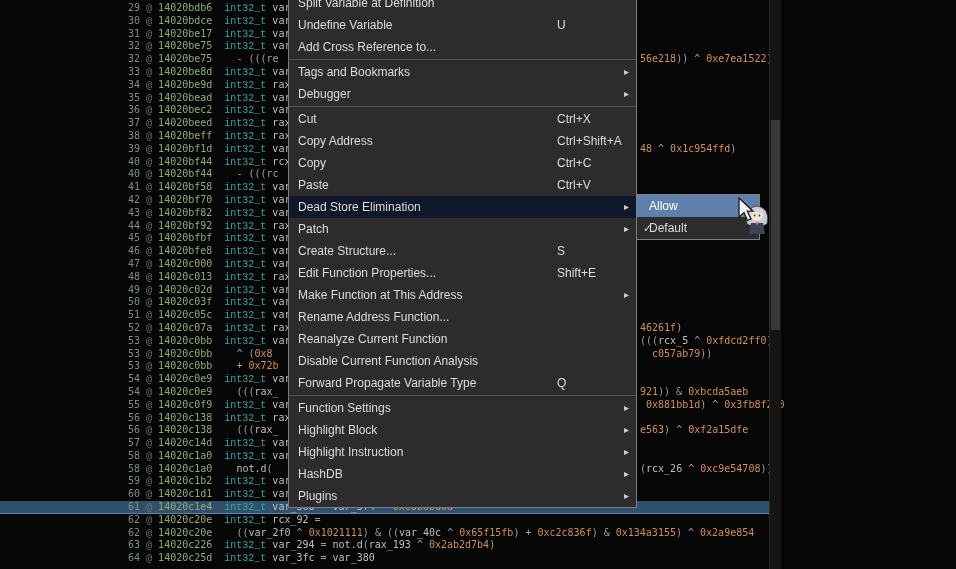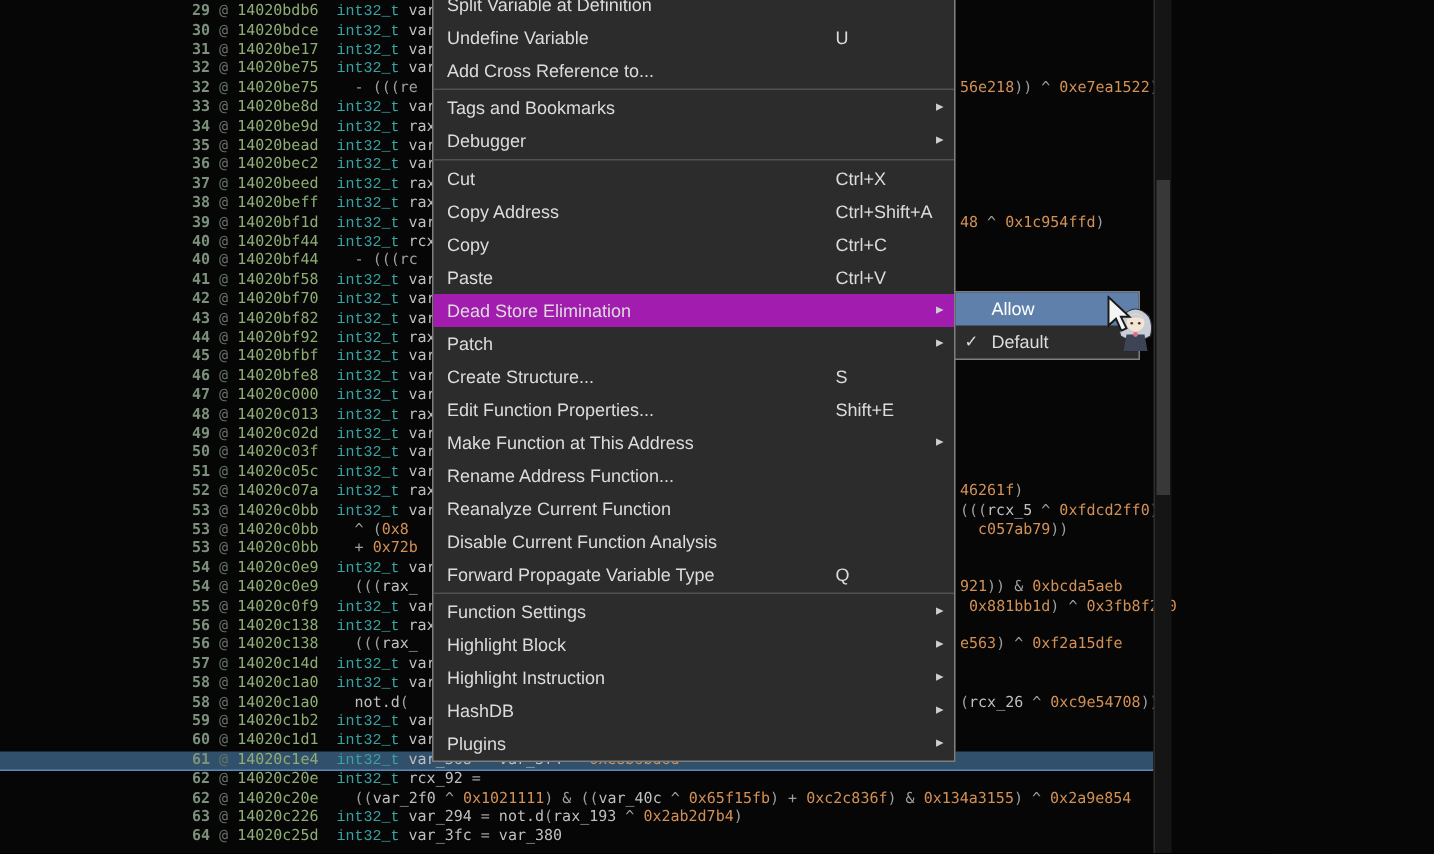--- a/index.html
+++ b/index.html
@@ -4,40 +4,40 @@
 <style>
   html,body{margin:0;padding:0;background:#000;}
   #screen{position:relative;width:956px;height:569px;background:#060606;overflow:hidden;
           font-family:"DejaVu Sans Mono",monospace;}
 
   
   #code-pane{position:absolute;left:0;top:0;width:769px;height:569px;padding-top:2px;
              font-size:10px;line-height:12.8px;}
   .crow{height:12.8px;position:relative;padding-left:128px;white-space:pre;}
   .crow.hl{background:#31506b;box-shadow:inset 0 -1px 0 #5a87b8;}
-  .ln{color:#7c917c;font-weight:bold;} .at{color:#637263;} .addr{color:#8fac74;text-align:right;}
+  .ln{color:#7c917c;} .at{color:#637263;} .addr{color:#8fac74;text-align:right;}
   .tk-type{color:#38a2a2;font-family:Liberation Mono, monospace;} .tk-id{color:#bfbfbf;} .tk-op{color:#9f9f9f;} .tk-num{color:#d29055;}
   .rfrag{position:absolute;left:640px;top:0;white-space:pre;}
 
   
   #scrollbar{position:absolute;left:769px;top:0;width:11px;height:569px;background:#151515;
              border-left:1px solid #2b2b2b;}
   #scroll-thumb{position:absolute;left:1px;top:120px;width:9px;height:210px;background:#383838;}
 
   
   .menu{position:absolute;background:#2c2c2c;border:1px solid #7e7e7e;
         font-family:"Liberation Sans",sans-serif;font-size:12px;color:#dcdcdc;box-sizing:content-box;}
   #context-menu{left:288px;top:-9px;width:347px;z-index:10;}
   #submenu{left:636px;top:194px;width:122px;z-index:11;}
   .menu-item{height:22px;line-height:22px;position:relative;padding-left:9px;overflow:hidden;}
-  .menu-item.hl{background:#a21caf;}
+  .menu-item.hl{background:#0f172a;}
   .mi-shortcut{position:absolute;left:268px;top:0;}
   .mi-arrow{position:absolute;right:7px;top:0;font-size:10px;color:#cfcfcf;}
   .menu-sep{height:1px;background:#515151;margin:1px 0;}
-  .sub-item{height:22px;line-height:22px;position:relative;padding-left:24px;}
+  .sub-item{height:22px;line-height:22px;position:relative;padding-left:12px;}
   .sub-item.hl{background:#5e80ab;color:#ffffff;}
   .check{position:absolute;left:6px;top:0;font-size:11px;}
 
   
   #cursor{position:absolute;left:734px;top:197px;width:38px;height:42px;z-index:20;}
 </style>
 </head>
 <body>
 
 <div id="screen">

